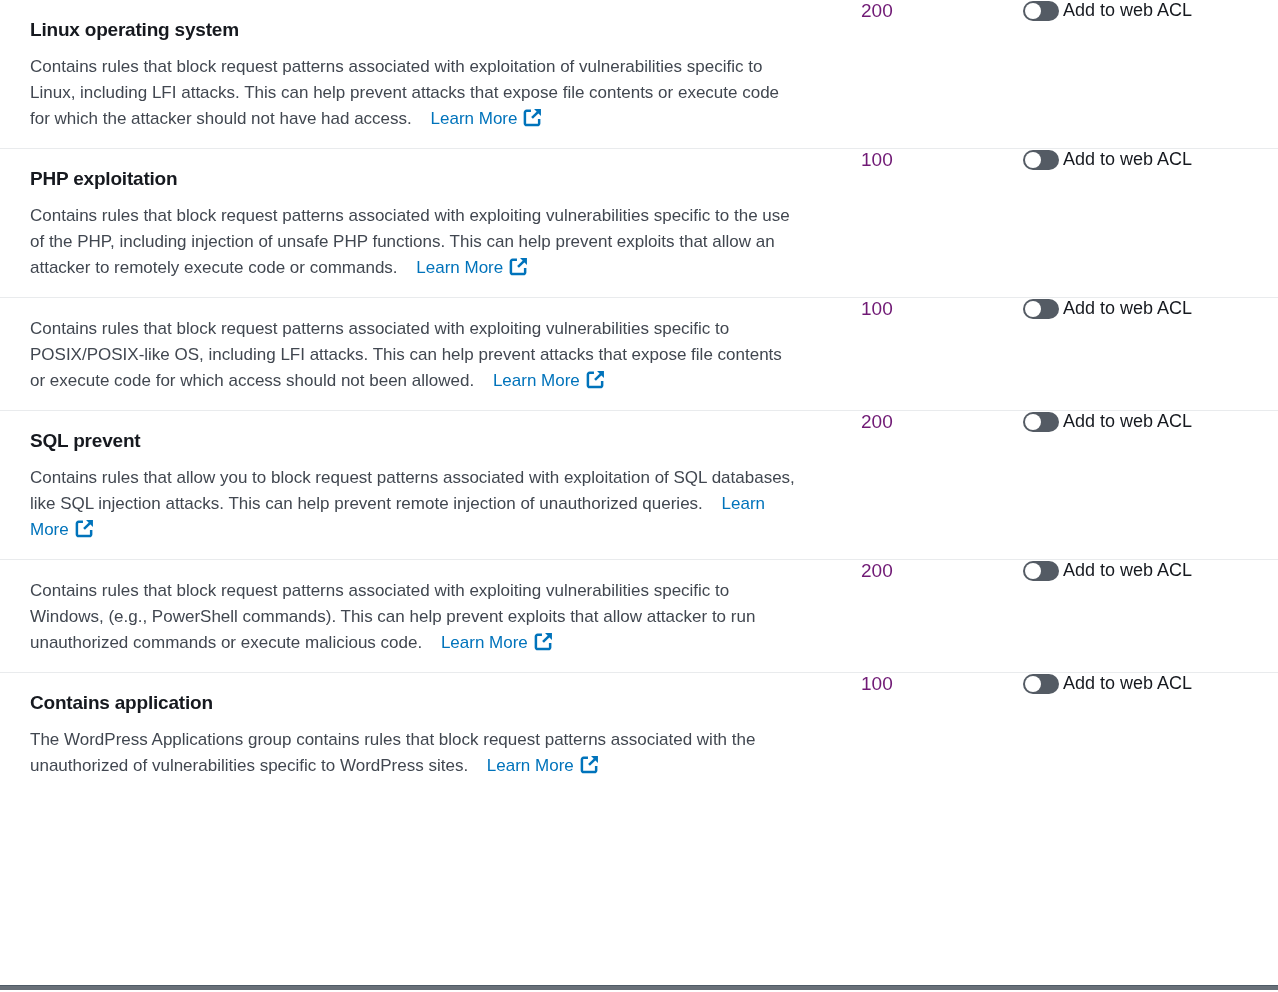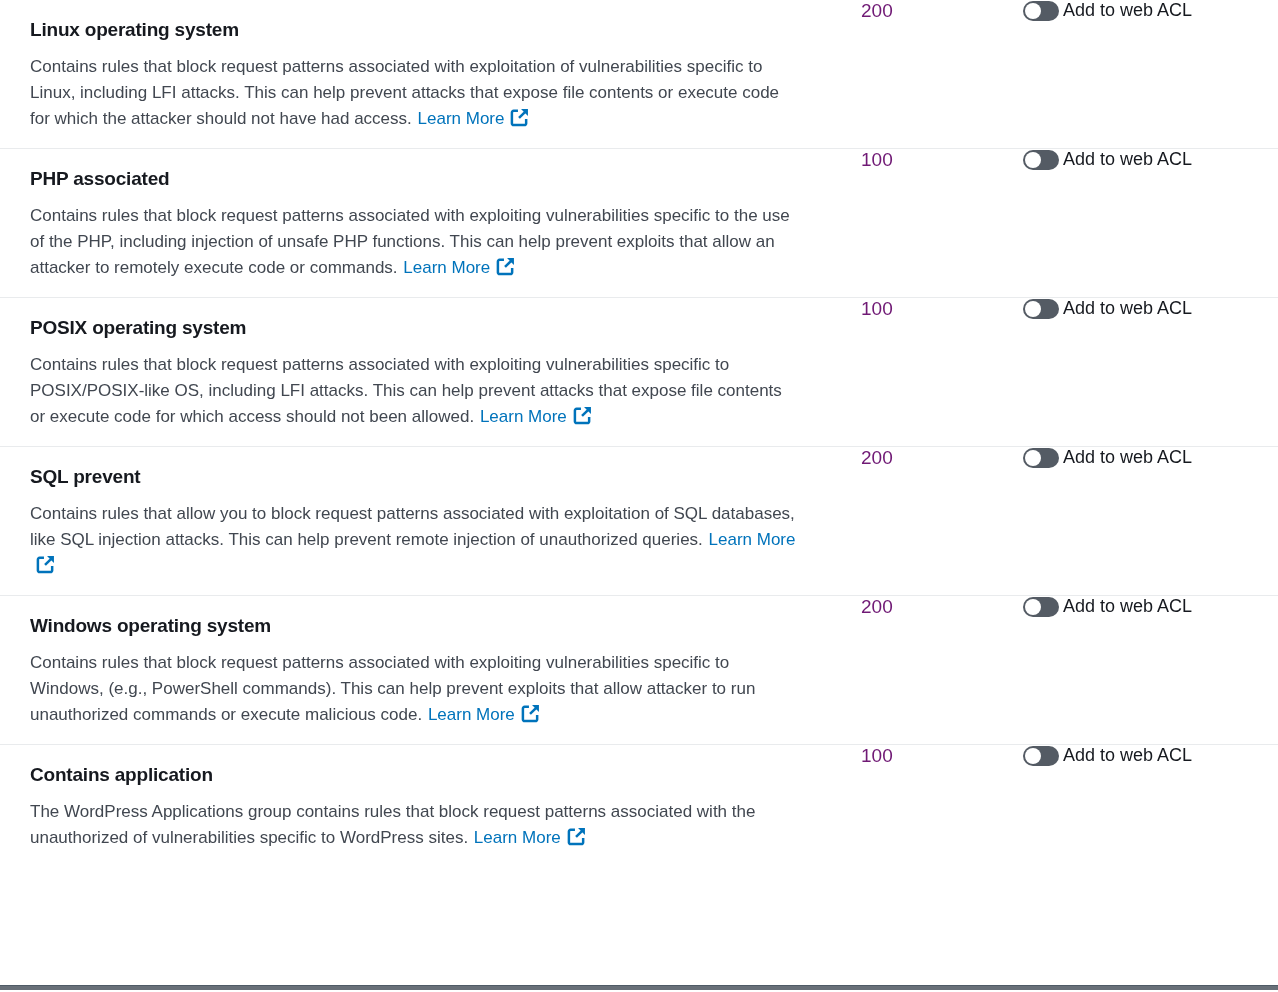--- a/index.html
+++ b/index.html
@@ -35,21 +35,21 @@
   .rule-desc {
     margin: 0;
     font-size: 17px;
     line-height: 26px;
     color: #414750;
   }
   .learn-more {
     color: #0073bb;
     text-decoration: none;
     cursor: pointer;
-    margin-left: 1px;
+    margin-left: 14px;
   }
   .ext-icon {
     vertical-align: -3px;
     margin-left: 6px;
     color: #0073bb;
   }
   .col-capacity {
     flex: 0 0 auto;
     width: 223px;
     padding-left: 61px;
@@ -113,39 +113,38 @@
       <div class="col-toggle">
         <span class="toggle">
             <span class="knob"></span>
           </span>
         <span class="toggle-label">Add to web ACL</span>
       </div>
     </div>
 
     <div class="row">
       <div class="col-desc">
-        <h3 class="rule-title">PHP associated</h3>
+        <h3 class="rule-title">PHP exploitation</h3>
         <p class="rule-desc"><span>Contains rules that block request patterns associated with exploiting vulnerabilities specific to the use of the PHP, including injection of unsafe PHP functions. This can help prevent exploits that allow an attacker to remotely execute code or commands. </span><a class="learn-more"><span>Learn More</span><svg class="ext-icon" width="19" height="19" viewBox="0 0 16 16">
                 <path d="M13.6 9.3V13a1.4 1.4 0 0 1-1.4 1.4H3A1.4 1.4 0 0 1 1.6 13V3.8A1.4 1.4 0 0 1 3 2.4h3.7" fill="none" stroke="currentColor" stroke-width="2.1"></path>
                 <polygon points="9.3,0.9 15.1,0.9 15.1,6.7" fill="currentColor"></polygon>
                 <line x1="7.6" y1="8.4" x2="12.6" y2="3.4" stroke="currentColor" stroke-width="2.1"></line>
               </svg></a></p>
       </div>
       <div class="col-capacity">100</div>
       <div class="col-toggle">
         <span class="toggle">
             <span class="knob"></span>
           </span>
         <span class="toggle-label">Add to web ACL</span>
       </div>
     </div>
 
     <div class="row">
       <div class="col-desc">
-        <h3 class="rule-title">POSIX operating system</h3>
         <p class="rule-desc"><span>Contains rules that block request patterns associated with exploiting vulnerabilities specific to POSIX/POSIX-like OS, including LFI attacks. This can help prevent attacks that expose file contents or execute code for which access should not been allowed. </span><a class="learn-more"><span>Learn More</span><svg class="ext-icon" width="19" height="19" viewBox="0 0 16 16">
                 <path d="M13.6 9.3V13a1.4 1.4 0 0 1-1.4 1.4H3A1.4 1.4 0 0 1 1.6 13V3.8A1.4 1.4 0 0 1 3 2.4h3.7" fill="none" stroke="currentColor" stroke-width="2.1"></path>
                 <polygon points="9.3,0.9 15.1,0.9 15.1,6.7" fill="currentColor"></polygon>
                 <line x1="7.6" y1="8.4" x2="12.6" y2="3.4" stroke="currentColor" stroke-width="2.1"></line>
               </svg></a></p>
       </div>
       <div class="col-capacity">100</div>
       <div class="col-toggle">
         <span class="toggle">
             <span class="knob"></span>
@@ -167,21 +166,20 @@
       <div class="col-toggle">
         <span class="toggle">
             <span class="knob"></span>
           </span>
         <span class="toggle-label">Add to web ACL</span>
       </div>
     </div>
 
     <div class="row">
       <div class="col-desc">
-        <h3 class="rule-title">Windows operating system</h3>
         <p class="rule-desc"><span>Contains rules that block request patterns associated with exploiting vulnerabilities specific to Windows, (e.g., PowerShell commands). This can help prevent exploits that allow attacker to run unauthorized commands or execute malicious code. </span><a class="learn-more"><span>Learn More</span><svg class="ext-icon" width="19" height="19" viewBox="0 0 16 16">
                 <path d="M13.6 9.3V13a1.4 1.4 0 0 1-1.4 1.4H3A1.4 1.4 0 0 1 1.6 13V3.8A1.4 1.4 0 0 1 3 2.4h3.7" fill="none" stroke="currentColor" stroke-width="2.1"></path>
                 <polygon points="9.3,0.9 15.1,0.9 15.1,6.7" fill="currentColor"></polygon>
                 <line x1="7.6" y1="8.4" x2="12.6" y2="3.4" stroke="currentColor" stroke-width="2.1"></line>
               </svg></a></p>
       </div>
       <div class="col-capacity">200</div>
       <div class="col-toggle">
         <span class="toggle">
             <span class="knob"></span>

